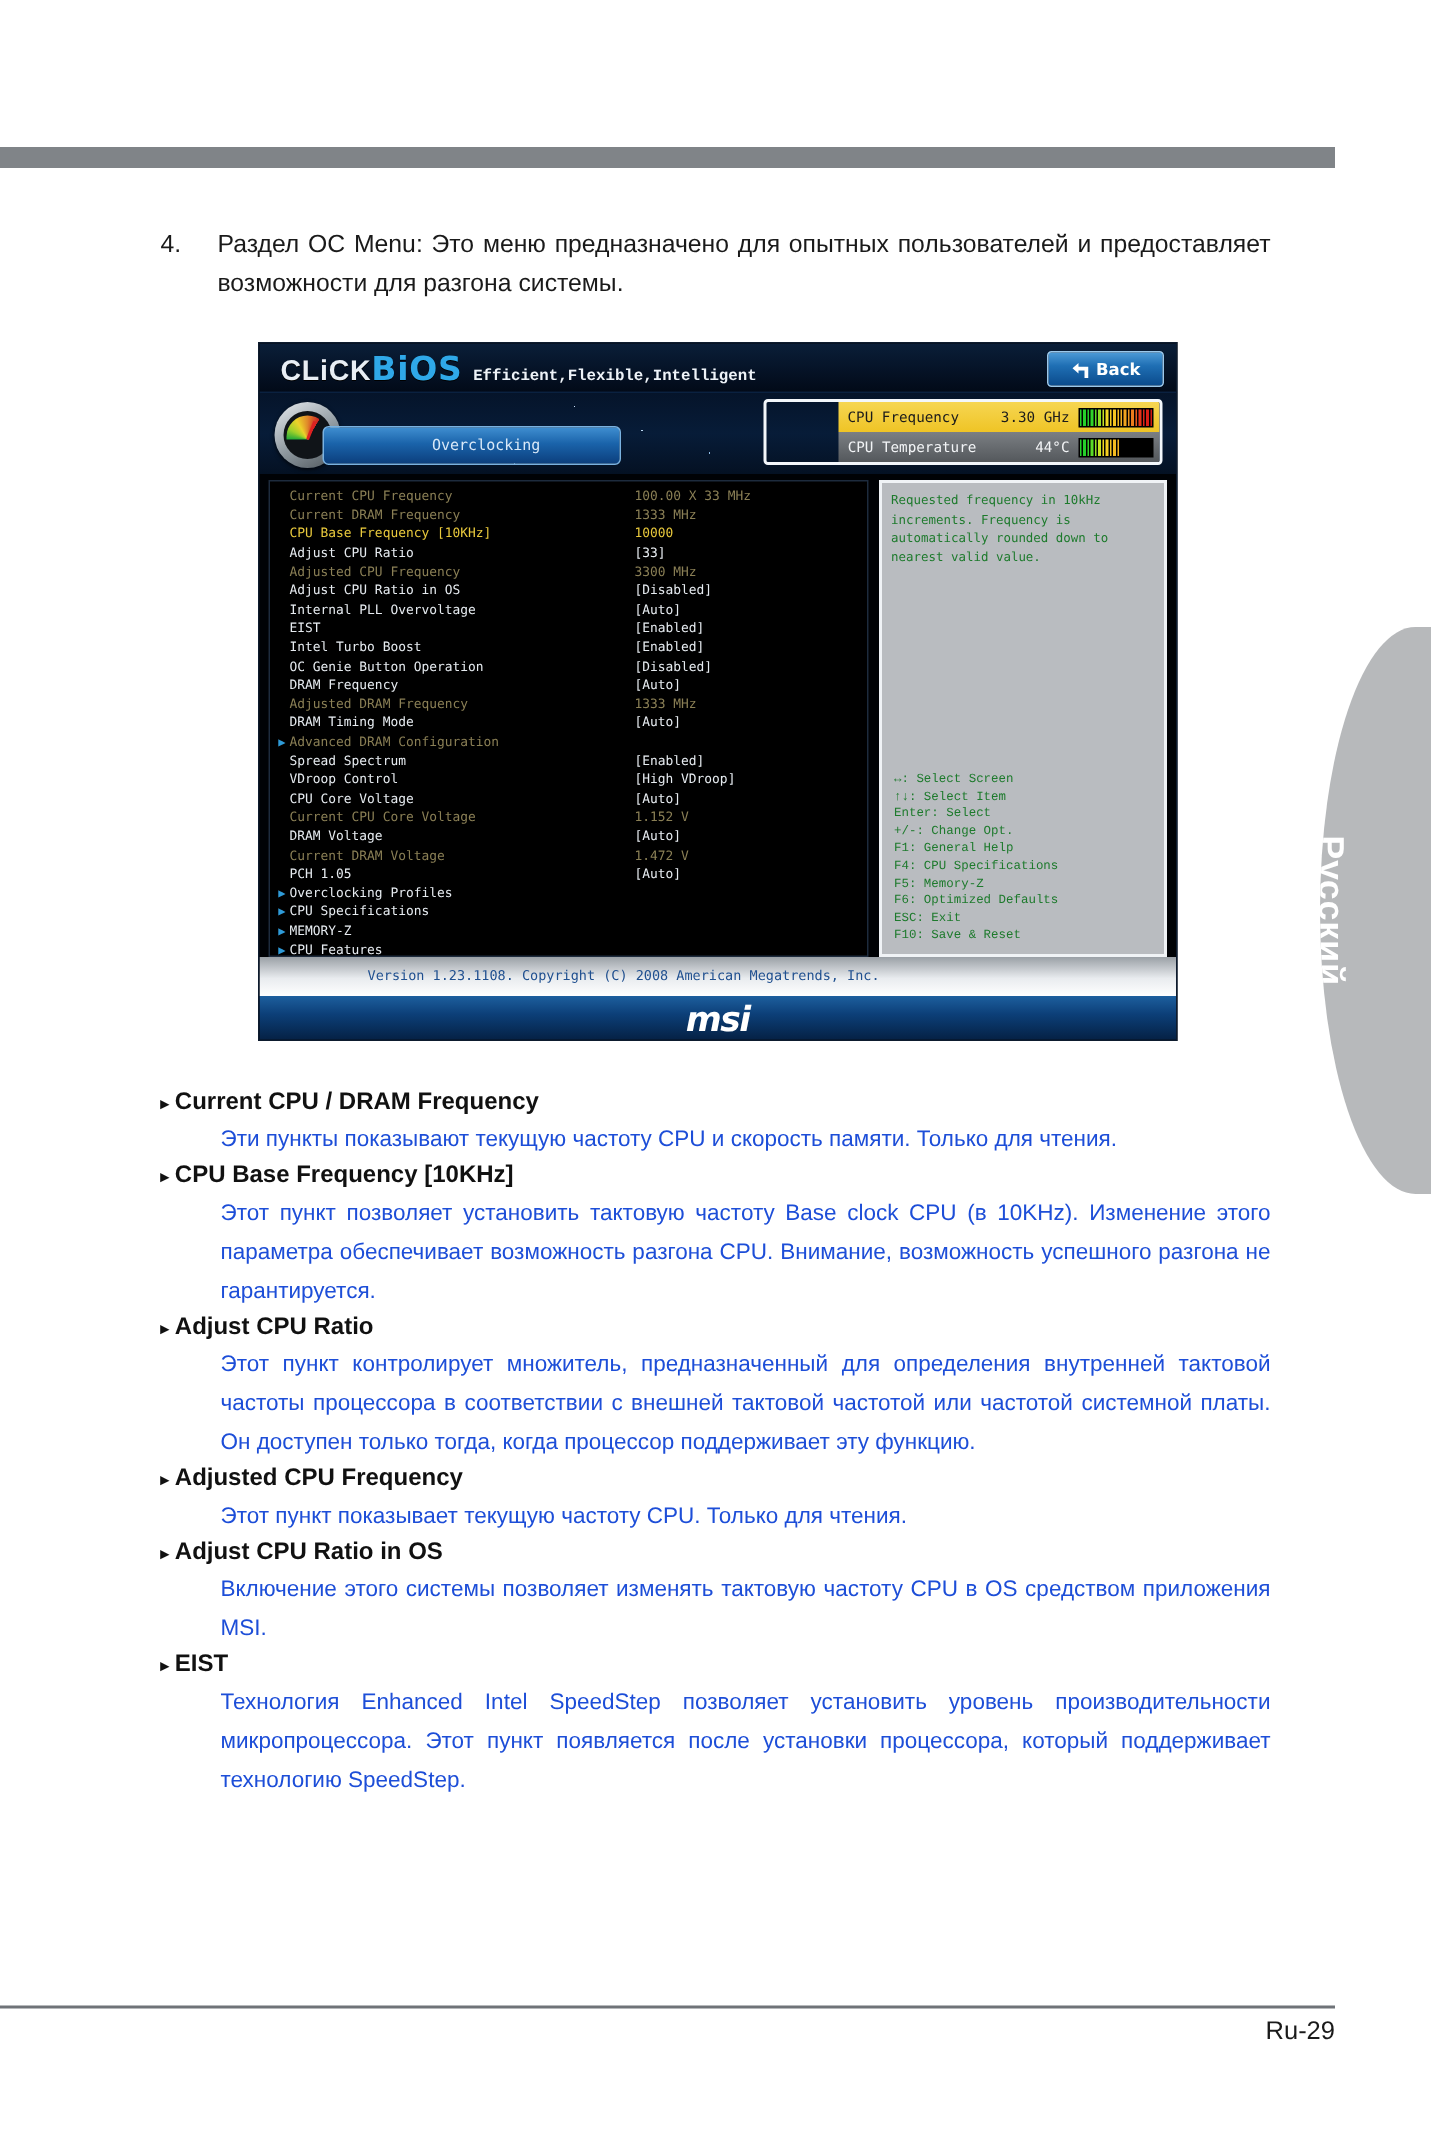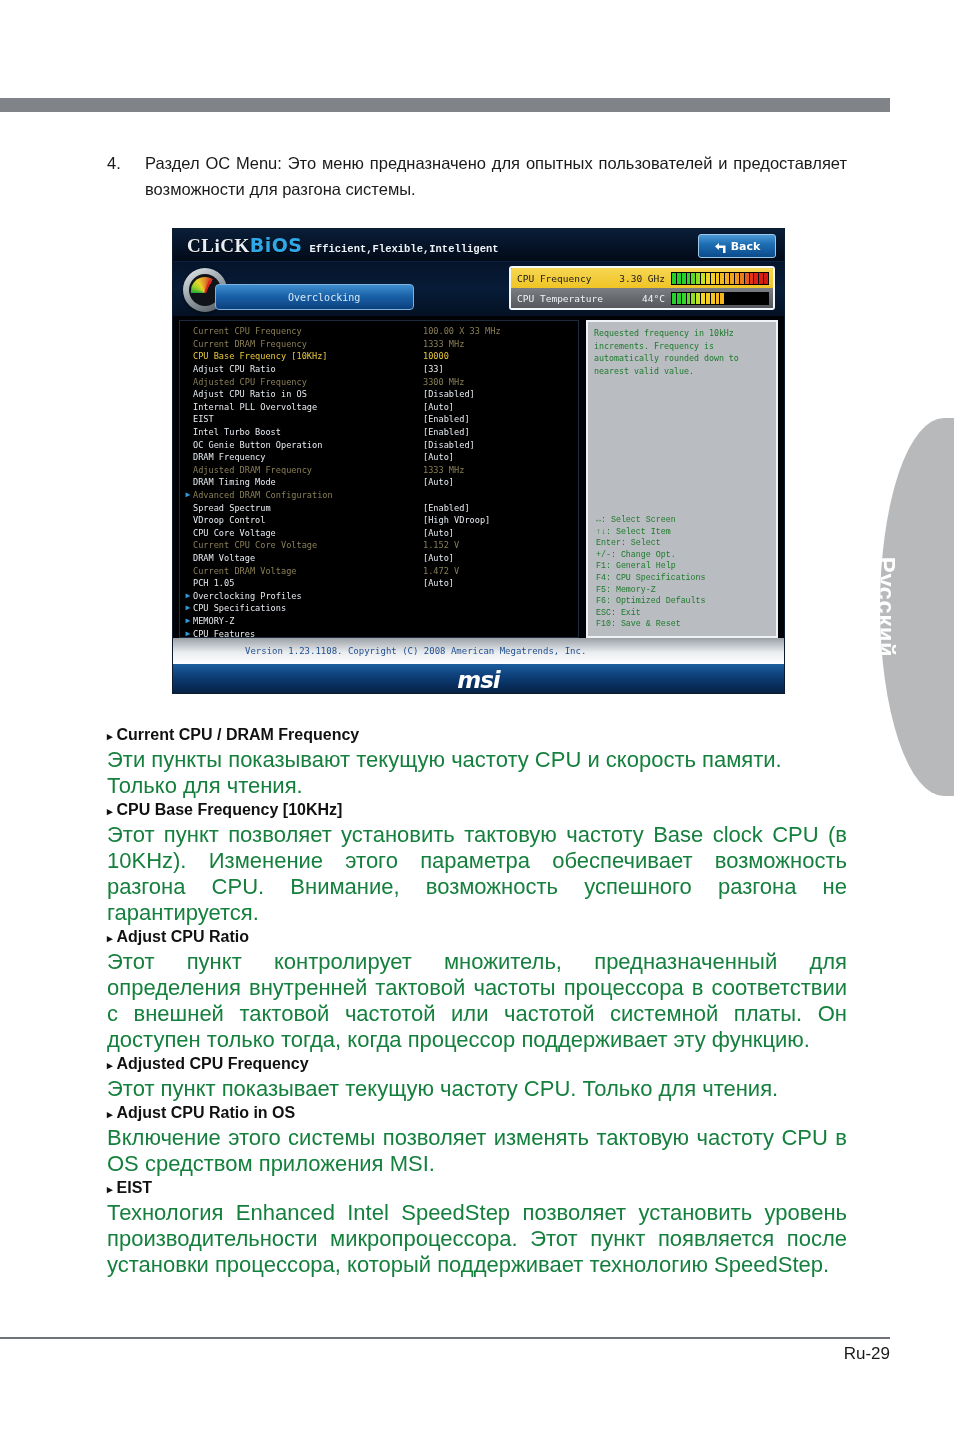--- a/index.html
+++ b/index.html
@@ -72,31 +72,31 @@
     border-bottom: 1px solid #0a2140;
   }
   .logo-wrap {
     position: absolute;
     left: 14px;
     top: 5px;
     display: flex;
     align-items: baseline;
   }
   .logo-click {
-    font-family: Liberation Serif, serif;
+    font-family: Liberation Sans, sans-serif;
     font-weight: bold;
     font-size: 19px;
     letter-spacing: 0.5px;
     color: #e8eef5;
     text-shadow: 0 1px 0 #000;
   }
   .logo-bios {
     font-family: "DejaVu Sans", sans-serif;
     font-weight: bold;
-    font-size: 19px;
+    font-size: 22px;
     letter-spacing: 0.5px;
     color: #2fa8e8;
     text-shadow: 0 1px 0 #000;
   }
   .logo-tag {
     margin-left: 7px;
     font-family: Liberation Mono, monospace;
     font-weight: bold;
     font-size: 10.5px;
     color: #eef3f8;
@@ -214,20 +214,21 @@
     border: 2px solid #f3f7fb;
     border-radius: 3px;
     overflow: hidden;
   }
   .meter-row {
     display: flex;
     align-items: center;
     height: 20px;
     font-family: "DejaVu Sans Mono", monospace;
     font-size: 9.5px;
+    margin-left: 48px;
   }
   .meter-freq { background: linear-gradient(180deg, #f6d652 0%, #efc425 100%); }
   .meter-temp { background: linear-gradient(180deg, #7b7f83 0%, #54585c 100%); }
   .meter-name {
     width: 92px;
     padding-left: 6px;
     box-sizing: border-box;
     color: #1b1b1b;
     white-space: nowrap;
   }
@@ -367,25 +368,26 @@
     margin-bottom: 3px;
     margin-top: 15px;
   }
   .sec-head:first-child { margin-top: 0; }
   .bullet {
     font-size: 11px;
     margin-right: 4px;
     color: #111111;
   }
   .sec-body {
-    font-size: 22px;
+    font-size: 15px;
     line-height: 26px;
-    color: #15803d;
+    color: #1d4ed8;
     text-align: justify;
     text-justify: inter-word;
+    margin-left: 40px;
   }
   .sec-body.nojust { text-align: left; }
 
   
   .side-tab {
     position: absolute;
     right: 0;
     top: 418px;
     width: 74px;
     height: 378px;

